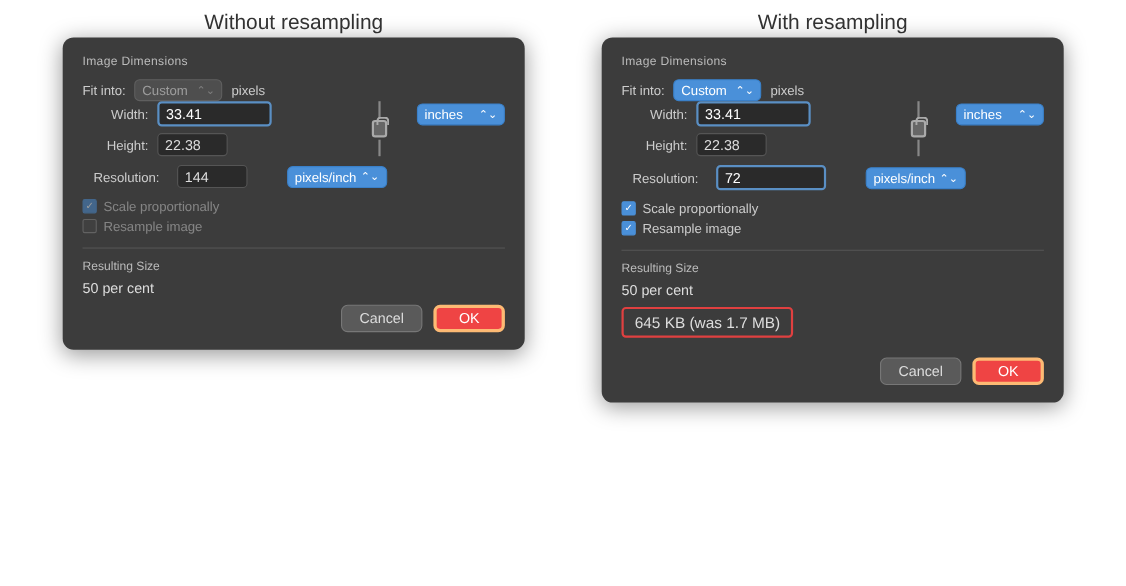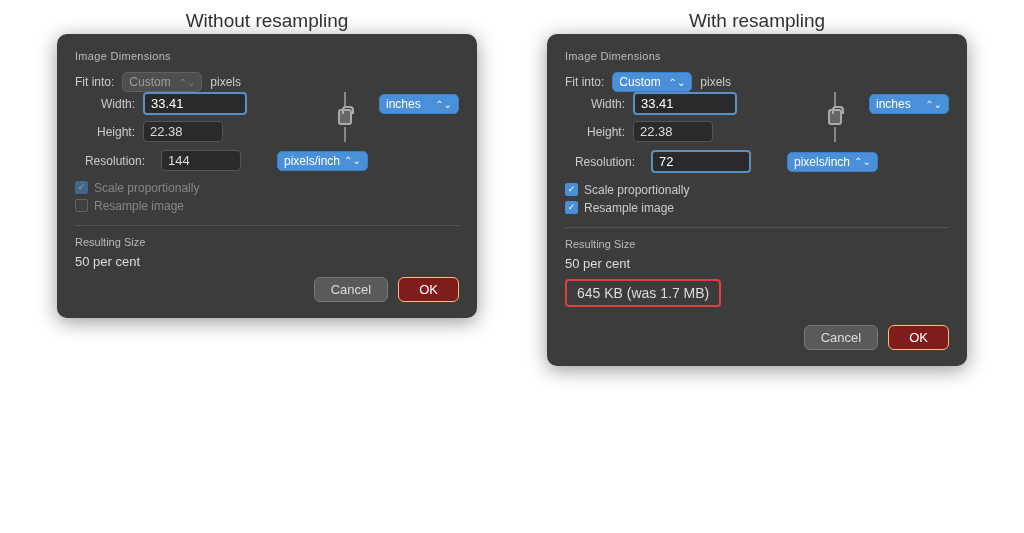--- a/index.html
+++ b/index.html
@@ -118,21 +118,21 @@
       width: 104px;
       outline: none;
     }
     .field-value {
       background: #2a2a2a;
       border: 1px solid #555;
       border-radius: 4px;
       color: #ddd;
       font-size: 13px;
       padding: 2px 6px;
-      width: 80px;
+      width: 64px;
     }
     .lock-icon {
       width: 14px;
       height: 16px;
       border: 2px solid #aaa;
       border-radius: 3px;
       background: #666;
       display: flex;
       align-items: center;
       justify-content: center;
@@ -229,22 +229,22 @@
     .btn-cancel {
       background: #5a5a5a;
       border: 1px solid #777;
       border-radius: 6px;
       color: #ddd;
       font-size: 13px;
       padding: 4px 16px;
       cursor: pointer;
     }
     .btn-ok {
-      background: #7f1d1d;
-      border: 1px solid #fdba74;
+      background: #ef4444;
+      border: 3px solid #fdba74;
       border-radius: 6px;
       color: #fff;
       font-size: 13px;
       padding: 2px 20px;
       cursor: pointer;
       font-weight: 500;
     }
     .dropdown-blue {
       background: #4a90d9;
       border: 1px solid #3a80c9;

